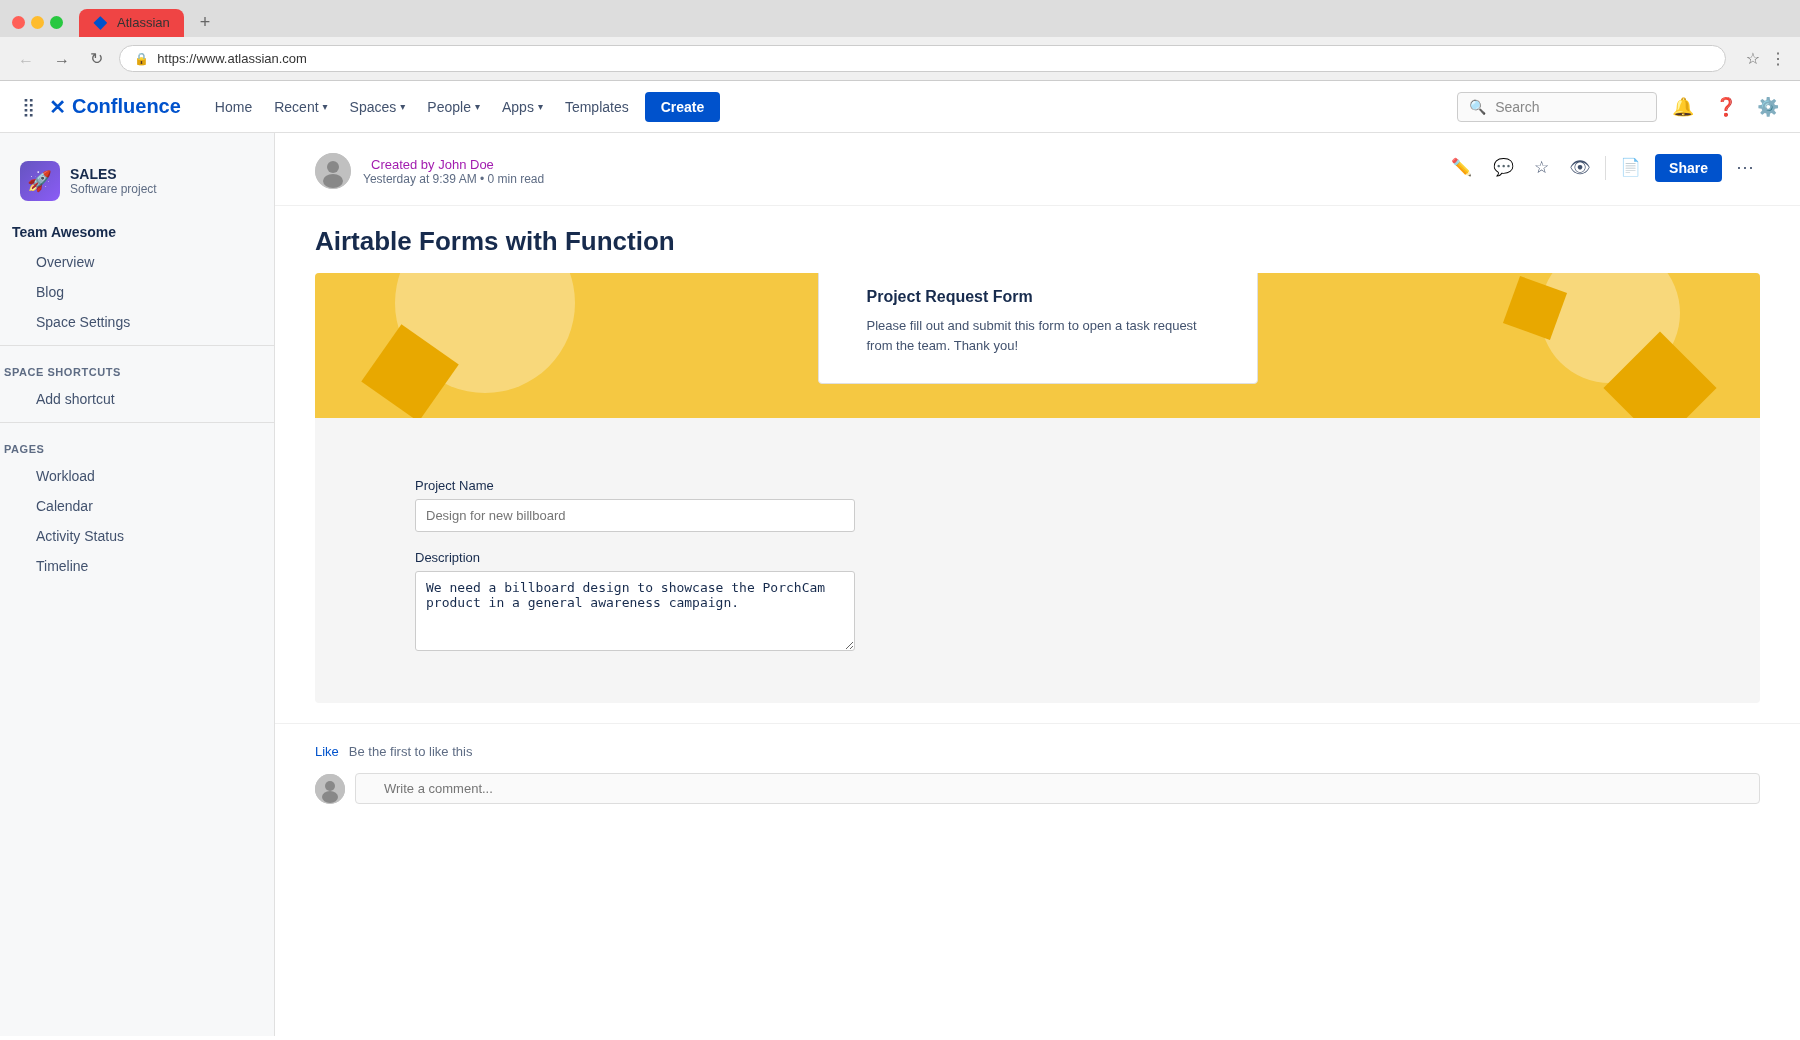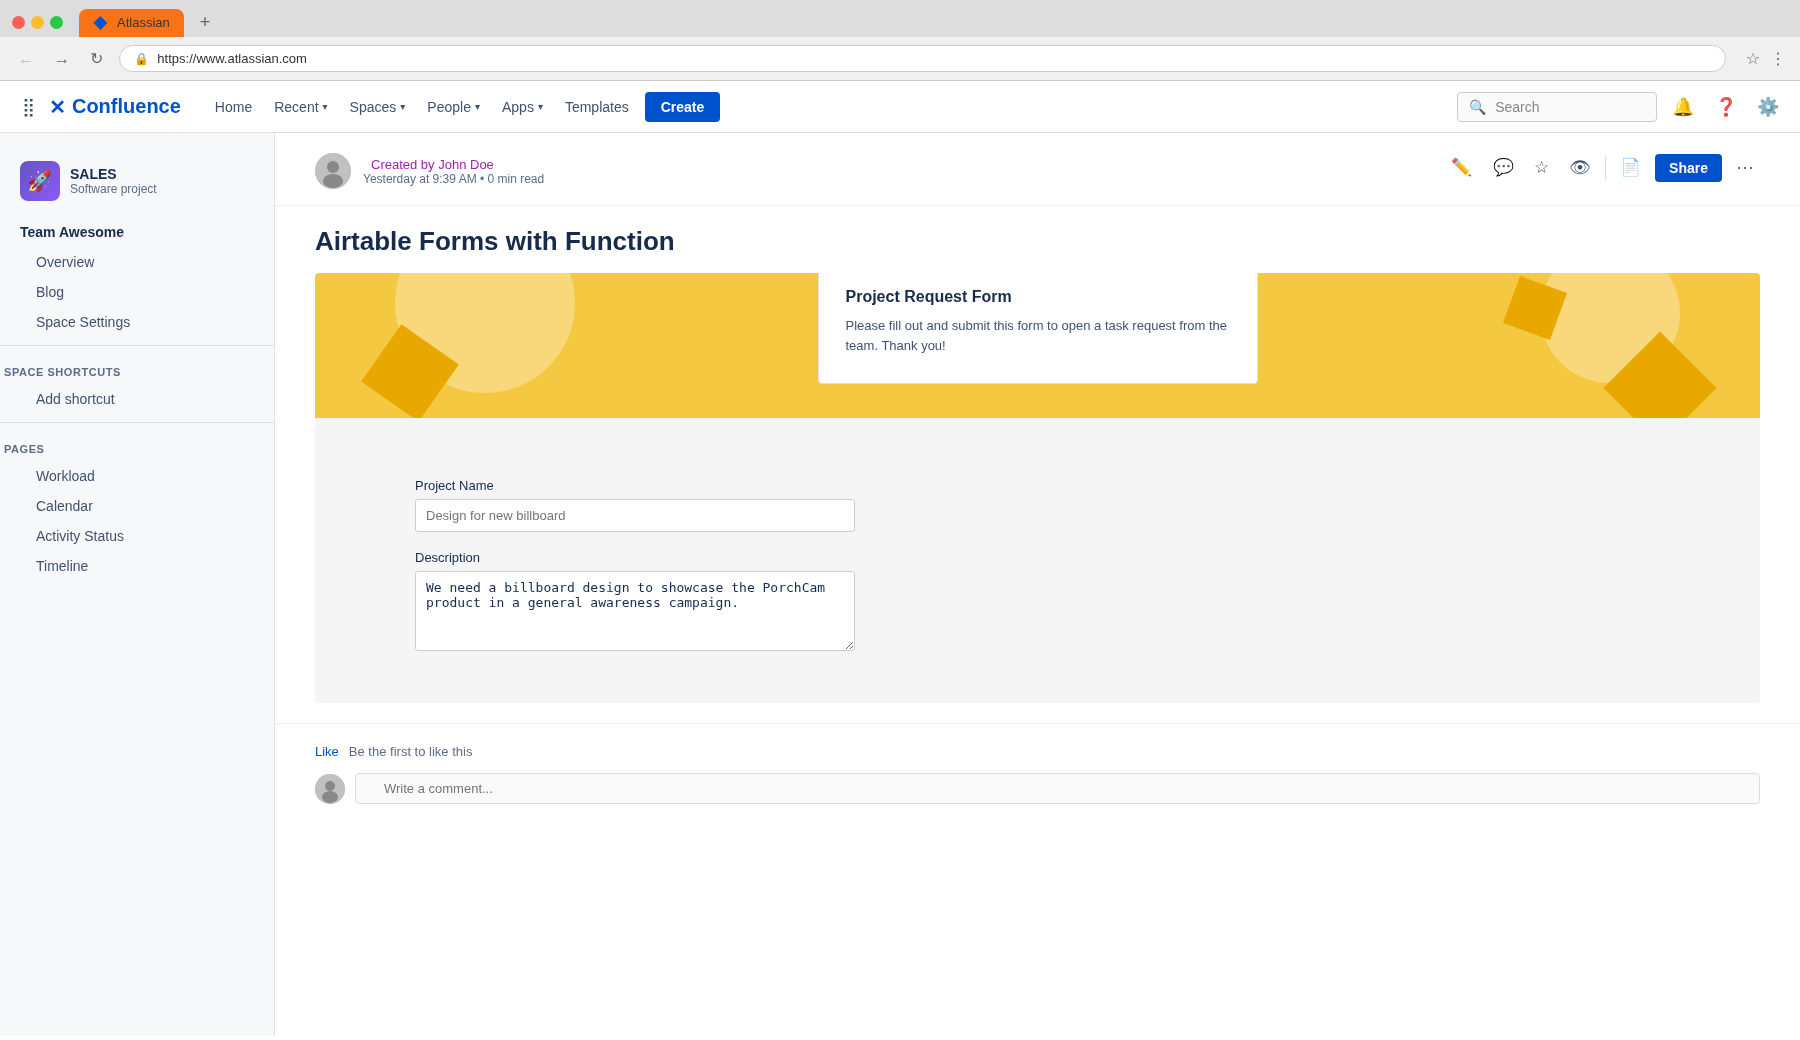--- a/index.html
+++ b/index.html
@@ -21,21 +21,21 @@
       display: flex; gap: 6px; margin-right: 8px;
     }
     .traffic-light {
       width: 13px; height: 13px; border-radius: 50%;
     }
     .traffic-light.red { background: #ff5f57; }
     .traffic-light.yellow { background: #febc2e; }
     .traffic-light.green { background: #28c840; }
     .browser-tab {
       display: flex; align-items: center; gap: 8px;
-      background: #f97316; padding: 6px 14px;
+      background: #ef4444; padding: 6px 14px;
       border-radius: 8px 8px 0 0;
       font-size: 13px; color: #333;
     }
     .new-tab-btn {
       background: none; border: none; font-size: 18px; cursor: pointer;
       color: #666; padding: 4px 8px;
     }
     .browser-address-bar {
       display: flex; align-items: center;
       padding: 8px 14px; gap: 12px;
@@ -145,21 +145,21 @@
     }
     .space-info .space-type {
       font-size: 12px; color: #5e6c84;
     }
     .sidebar-section-label {
       font-size: 11px; font-weight: 700; color: #5e6c84;
       text-transform: uppercase; letter-spacing: 0.05em;
       padding: 12px 4px 6px;
     }
     .sidebar-item {
-      padding: 7px 20px;
+      padding: 7px 12px;
       font-size: 14px; color: #42526e;
       cursor: pointer;
     }
     .sidebar-item.bold { font-weight: 700; color: #172b4d; }
     .sidebar-item.indent { padding-left: 36px; }
     .sidebar-divider {
       height: 1px; background: #e0e0e0; margin: 8px 0;
     }
 
     
@@ -236,21 +236,21 @@
     }
     .banner-rect {
       position: absolute;
       background: #e8a800;
       transform: rotate(35deg);
     }
     .form-card {
       background: #fff;
       border: 1px solid #e0e0e0;
       border-radius: 4px;
-      padding: 28px 27px;
+      padding: 28px 48px;
       margin: -40px 100px 8px;
       position: relative;
       z-index: 2;
       max-width: 440px;
     }
     .form-card-title {
       font-size: 16px; font-weight: 700; color: #172b4d;
       margin-bottom: 10px;
     }
     .form-card-desc {

